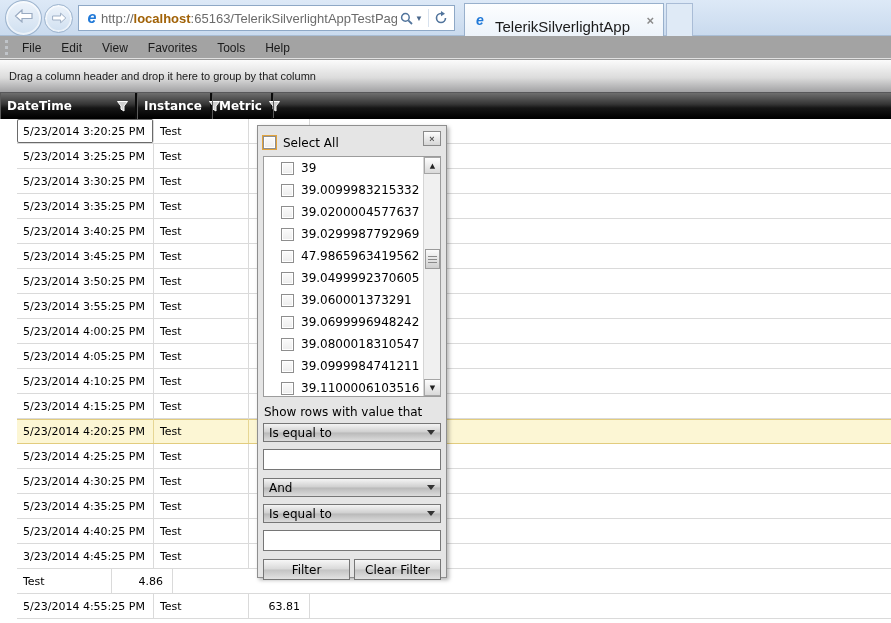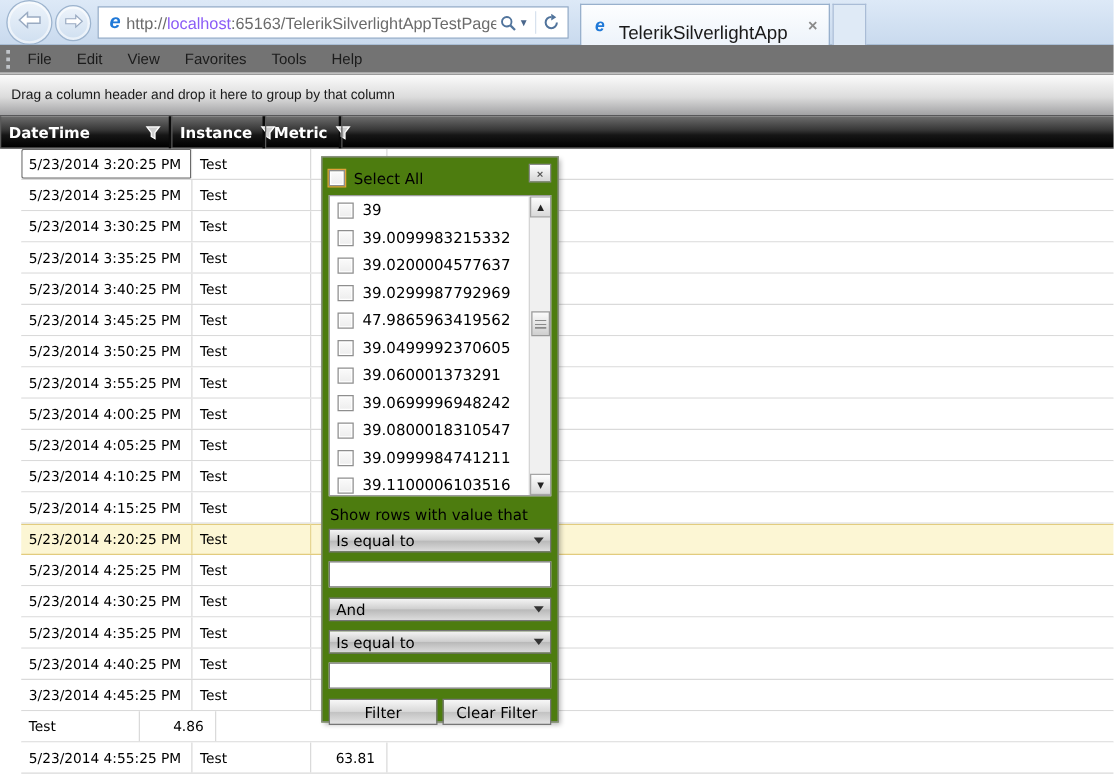--- a/index.html
+++ b/index.html
@@ -10,34 +10,34 @@
   .navbar { position:absolute; left:0; top:0; width:891px; height:36px;
             background:linear-gradient(#dde9f7,#c9daee); border-bottom:1px solid #a9bed6; }
   .nav-btn { position:absolute; border-radius:50%; border:1px solid #9db4ce;
              background:linear-gradient(#eef4fb,#cfdff0);
              box-shadow:inset 0 0 0 2px rgba(255,255,255,.55); display:flex; align-items:center; justify-content:center; }
   .nav-btn.back { left:5px; top:0px; width:37px; height:36px; }
   .nav-btn.fwd  { left:44px; top:4px; width:29px; height:29px; }
   .urlbar { position:absolute; left:78px; top:5px; width:377px; height:26px; background:#fff;
             border:1px solid #8ea8c6; display:flex; align-items:center; padding:0 4px; }
   .urlbar .url-text { flex:1; font-size:13px; color:#6b6b6b; white-space:nowrap; overflow:hidden; }
-  .urlbar .url-text b { color:#8b5cf6; font-weight:normal; }
+  .urlbar .url-text b { color:#a16207; font-weight:bold; }
   .url-icon { display:flex; align-items:center; justify-content:center; width:18px; height:22px; }
   .ie-e { font-size:16px; font-weight:bold; color:#2079d8; font-style:italic; line-height:1; }
   .caret-down { font-size:8px; color:#4a678c; width:10px; }
   .url-sep { width:1px; height:18px; background:#d8e2ee; margin:0 3px; }
   .tab { position:absolute; left:464px; top:3px; width:200px; height:33px;
          background:linear-gradient(#fdfeff,#edf3fa); border:1px solid #98b0cc; border-bottom:none;
          display:flex; align-items:center; padding:0 6px; }
   .tab-title { flex:1; font-size:15px; color:#1a1a1a; margin-left:6px; white-space:nowrap; overflow:hidden;margin-top:12px; }
   .tab-close { color:#8b8b8b; font-size:13px; font-weight:bold; cursor:default; padding:0 3px; }
   .tab-stub { position:absolute; left:666px; top:3px; width:27px; height:33px;
               background:#dfeaf6; border:1px solid #a9bcd6; border-bottom:none; }
 
-  .menubar { position:absolute; left:0; top:36px; width:891px; height:23px; background:#737373;
+  .menubar { position:absolute; left:0; top:36px; width:891px; height:23px; background:#a3a3a3;
              border-bottom:1px solid #e0e0e0; display:flex; align-items:center; }
   .menu-grip { width:3px; height:15px; border-left:3px dotted #c0c4c9; margin:0 4px 0 5px; }
   .menu-item { font-size:12px; color:#1b1b1b; padding:3px 10px; }
 
   
   .groupbar { position:absolute; left:0; top:59px; width:891px; height:34px;
               background:linear-gradient(#fbfbfb, #dcdcdc 55%, #a2a2a4);
               border-top:1px solid #9a9a9a; border-bottom:1px solid #58585a;
               display:flex; align-items:center; padding-left:9px; font-size:11px; color:#1a1a1a; }
 
@@ -60,33 +60,33 @@
   .c-datetime { width:137px; }
   .c-instance { width:95px; }
   .c-metric   { width:61px; justify-content:flex-end; padding-right:9px; }
   .c-filler   { flex:1; border-right:none; }
   .grow.selected { background:#fcf6d4; border-bottom:1px solid #e2cc7e; box-shadow:inset 0 1px 0 #e2cc7e; }
   .grow.selected .gcell { border-right-color:#e6d694; }
   .gcell.current { box-shadow:inset 0 0 0 1px #6a6a6a; border-radius:2px; }
 
   
   .fpopup { position:absolute; left:257px; top:125px; width:190px; height:453px;
-            background:#4d7c0f; border:1px solid #8f8f8f; box-shadow:2px 2px 4px rgba(0,0,0,.3);
+            background:#e5e5e5; border:1px solid #8f8f8f; box-shadow:2px 2px 4px rgba(0,0,0,.3);
             padding:5px 5px 0 5px; font-family:"DejaVu Sans", sans-serif; z-index:10; }
   .fp-header { height:23px; display:flex; align-items:center; position:relative; }
   .checkbox { width:13px; height:13px; border:1px solid #8e8e8e; background:linear-gradient(#fbfbfb,#ededed);
               box-shadow:inset 0 0 0 1px #fff; flex:0 0 13px; }
   .checkbox.focused { outline:1px solid #e2a33c; outline-offset:0px; }
   .fp-header .fp-label { font-size:12px; margin-left:7px; color:#000; }
   .fp-close { position:absolute; right:0px; top:0px; width:18px; height:15px;
               background:linear-gradient(#fefefe,#d6d6d6); border:1px solid #8a8a8a;
               font-size:9px; color:#555; display:flex; align-items:center; justify-content:center;
               font-family:"Liberation Sans", sans-serif; font-weight:bold; }
   .fp-list { position:relative; height:241px; background:#fff; border:1px solid #9c9c9c; overflow:hidden; margin-top:2px; }
-  .fp-item { height:22px; display:flex; align-items:center; padding-left:6px; }
+  .fp-item { height:22px; display:flex; align-items:center; padding-left:17px; }
   .fp-item .fp-val { font-size:12px; margin-left:7px; color:#000; white-space:nowrap; }
   .fp-scroll { position:absolute; right:0; top:0; bottom:0; width:17px; background:#f0f0f0; border-left:1px solid #d5d5d5; }
   .sc-btn { position:absolute; left:0; width:17px; height:17px; background:linear-gradient(#fdfdfd,#d9d9d9);
             border:1px solid #a5a5a5; display:flex; align-items:center; justify-content:center;
             font-size:7px; color:#222; }
   .sc-up { top:0; } .sc-down { bottom:0; }
   .sc-thumb { position:absolute; left:1px; width:15px; height:20px; top:92px;
               background:linear-gradient(#fbfbfb,#cfcfcf); border:1px solid #9a9a9a;
               display:flex; align-items:center; justify-content:center; }
   .sc-grip { width:9px; height:7px;

